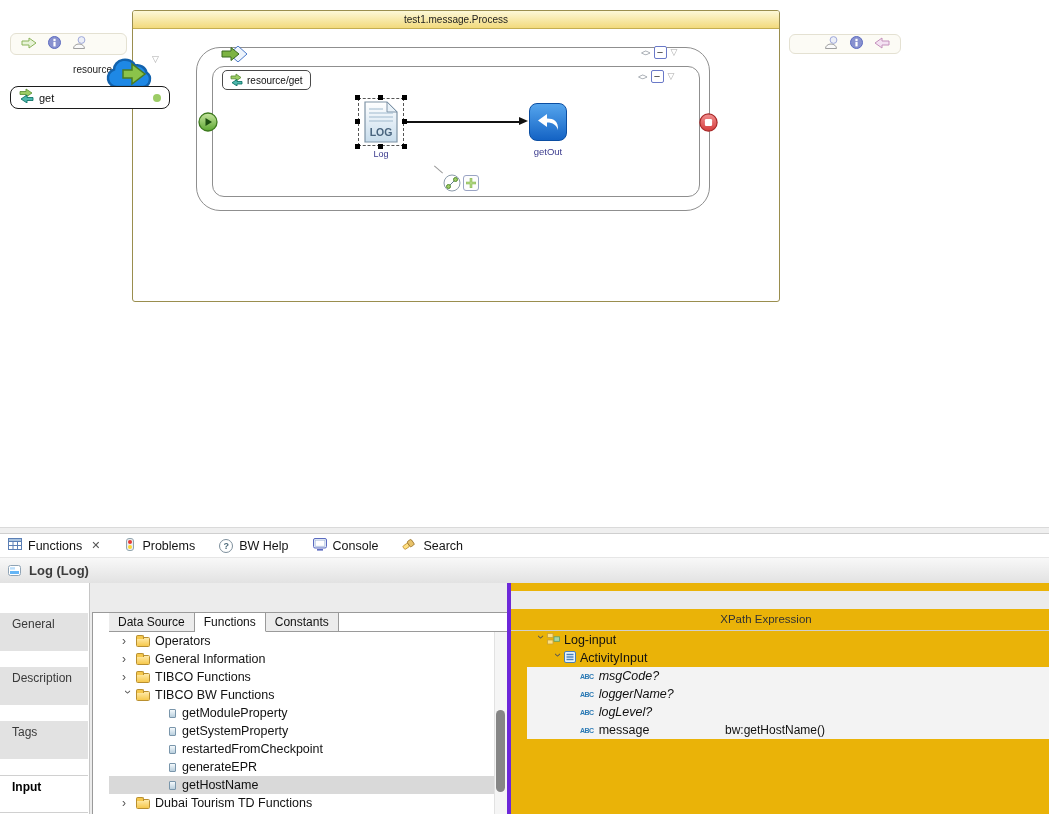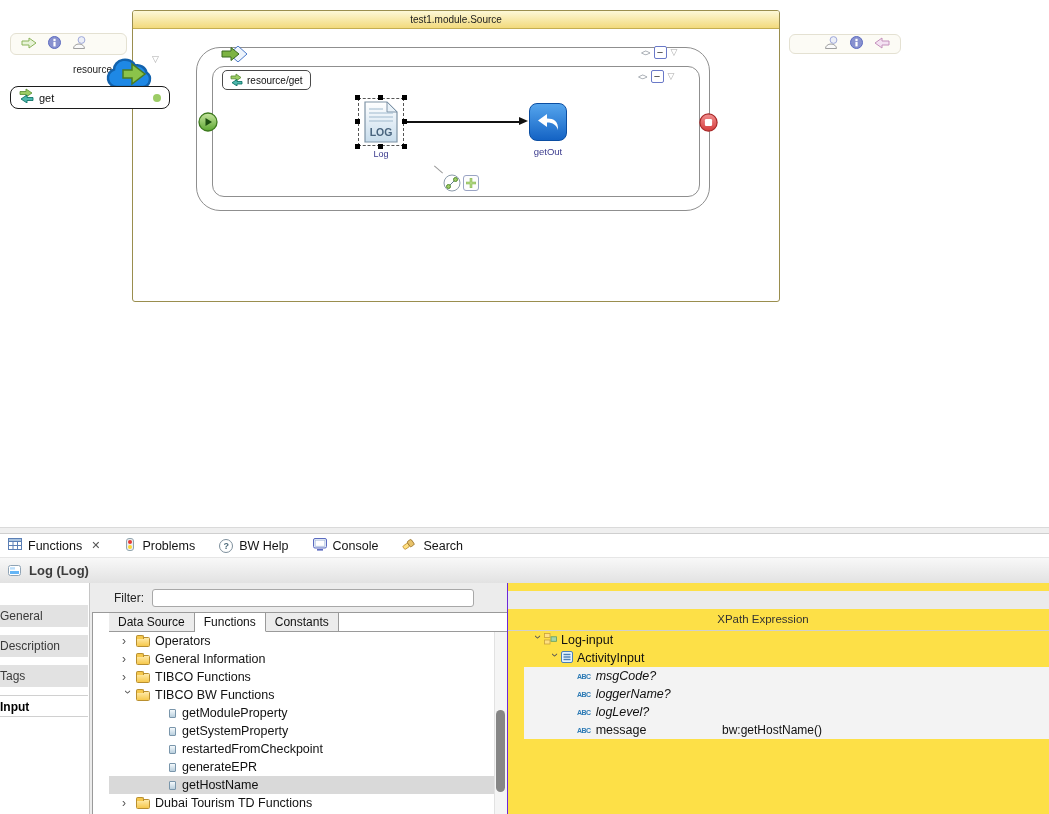--- a/index.html
+++ b/index.html
@@ -83,22 +83,22 @@
     font-size:9px; font-weight:bold; color:#4d6a7a; display:flex; align-items:center; justify-content:center; }
 
   #viewheader { height:26px; background:linear-gradient(#f8f8f8,#e2e2e2); border-top:1px solid #e6e6e6;
     display:flex; align-items:center; gap:8px; padding-left:8px; }
   #viewheader .vh-title { font-weight:bold; font-size:13px; color:#3c3c3c; }
 
   
   #content { display:flex; height:231px; }
 
   #sidebar { width:90px; border-right:1px solid #c6c6c6; background:#fff; padding-top:14px; }
-  .side-tab { height:22px; line-height:22px; background:#e2e2e2; margin:8px 1px 2px 0;
-    padding-left:0; font-size:12px; color:#3a3a3a; }
+  .side-tab { height:38px; line-height:22px; background:#e2e2e2; margin:16px 1px 2px 0;
+    padding-left:12px; font-size:12px; color:#3a3a3a; }
   .side-tab.selected { background:#fff; font-weight:bold; color:#000;
     border-top:1px solid #d0d0d0; border-bottom:1px solid #d0d0d0; }
 
   #mid { width:417px; position:relative; background:#ececec; }
   .filter-row { height:29px; display:flex; align-items:center; gap:8px; padding-left:24px; font-size:12px; color:#222; }
   .filter-input { width:322px; height:18px; border:1px solid #a8a8a8; border-radius:3px; background:#fff; font-size:11px; padding:0 4px; }
   .treebox { position:absolute; top:29px; left:2px; right:0; bottom:0; background:#fff;
     border-left:1px solid #9a9a9a; border-top:1px solid #9a9a9a;padding-left:16px; }
   .srctabs { display:flex; height:19px; }
   .srctab { padding:0 9px; line-height:18px; font-size:12px; background:#ececec;
@@ -115,21 +115,21 @@
   .folder-icon { position:relative; width:14px; height:10px; flex:0 0 14px; margin:1px 5px 0 2px;
     background:linear-gradient(#ffeaa9,#f6c84c); border:1px solid #b98f2f; border-radius:1.5px; }
   .folder-icon::before { content:""; position:absolute; top:-3px; left:-1px; width:6px; height:3px;
     background:#f6c84c; border:1px solid #b98f2f; border-bottom:none; border-radius:2px 2px 0 0; }
   .fn-icon { width:7px; height:9px; flex:0 0 7px; margin-right:6px;
     background:linear-gradient(#f4f9fc,#b9cfdd); border:1px solid #7a96ab; border-radius:1px; }
 
   .scroll-track { position:absolute; right:0; top:19px; bottom:0; width:13px; background:#f5f5f5; border-left:1px solid #e2e2e2; }
   .scroll-thumb { position:absolute; right:2px; top:78px; width:9px; height:82px; background:#868686; border-radius:5px; }
 
-  #xpanel { flex:1; position:relative; background:#fde047; border-left:1px solid #6d28d9; }
+  #xpanel { flex:1; position:relative; background:#eab308; border-left:4px solid #6d28d9; }
   .xband { position:absolute; left:0; right:0; top:8px; height:18px; background:#ebebeb; }
   .xheader { position:absolute; left:0; top:26px; width:510px; height:21px; line-height:21px;
     text-align:center; font-size:11.5px; color:#333; }
   .xheaderline { position:absolute; left:0; right:0; top:47px; border-top:1px solid #cfcfcf; }
   .xrows { position:absolute; left:16px; right:0; top:48px; }
   .xrow { position:relative; height:18px; display:flex; align-items:center; font-size:12.5px; color:#111; }
   .xrow.hl { background:#f3f3f3; }
   .xd0 { padding-left:8px; } .xd1 { padding-left:25px; } .xd2 { padding-left:53px; }
   .opt { font-style:italic; }
   .xexpr { position:absolute; left:198px; font-style:normal; font-size:12px; color:#111; }
@@ -165,21 +165,21 @@
           <circle cx="6.5" cy="6.5" r="6" fill="#8891cf" stroke="#5c6bc0"></circle>
           <rect x="5.4" y="2.8" width="2.2" height="2.2" fill="#fff"></rect>
           <rect x="5.4" y="5.8" width="2.2" height="4.6" fill="#fff"></rect>
         </svg></span>
     <span><svg width="16" height="12" viewBox="0 0 16 12">
           <path d="M15 4 h-7 V1 L1 6 l7 5 V8 h7 z" fill="#f4e2f2" stroke="#c490bc" stroke-width="1"></path>
         </svg></span>
   </div>
 
   <div class="process-frame">
-    <div class="process-title">test1.module.Source</div>
+    <div class="process-title">test1.message.Process</div>
   </div>
 
   <div class="resource-label">resource</div>
   <div class="cloud-wrap">
     <svg width="54" height="40" viewBox="0 0 54 40">
       <path d="M13 33 a9 9 0 0 1 -3 -17.5 a11 10 0 0 1 21 -4 a9.5 9.5 0 0 1 11.5 7 a8 8 0 0 1 -3.5 14.5 z" fill="#1e88e5" stroke="#1262ad" stroke-width="2.5"></path>
       <path d="M19 16 h9 v-6 l13 10 -13 10 v-6 h-9 z" fill="#8bc34a" stroke="#4a7c21" stroke-width="1.5"></path>
     </svg>
   </div>
   <div id="palette-caret" class="tri-glyph">▽</div>
@@ -359,24 +359,20 @@
 <div id="content">
 
   <div id="sidebar">
     <div class="side-tab"><span>General</span></div>
     <div class="side-tab"><span>Description</span></div>
     <div class="side-tab"><span>Tags</span></div>
     <div class="side-tab selected"><span>Input</span></div>
   </div>
 
   <div id="mid">
-    <div class="filter-row">
-      <span>Filter:</span>
-      <input class="filter-input" type="text" value="" style="">
-    </div>
     <div class="treebox">
       <div class="srctabs">
         <div class="srctab"><span>Data Source</span></div>
         <div class="srctab sel"><span>Functions</span></div>
         <div class="srctab"><span>Constants</span></div>
         <div class="tabfill"></div>
       </div>
       <div class="mtree">
         <div class="trow">
           <span class="chev">›</span>

